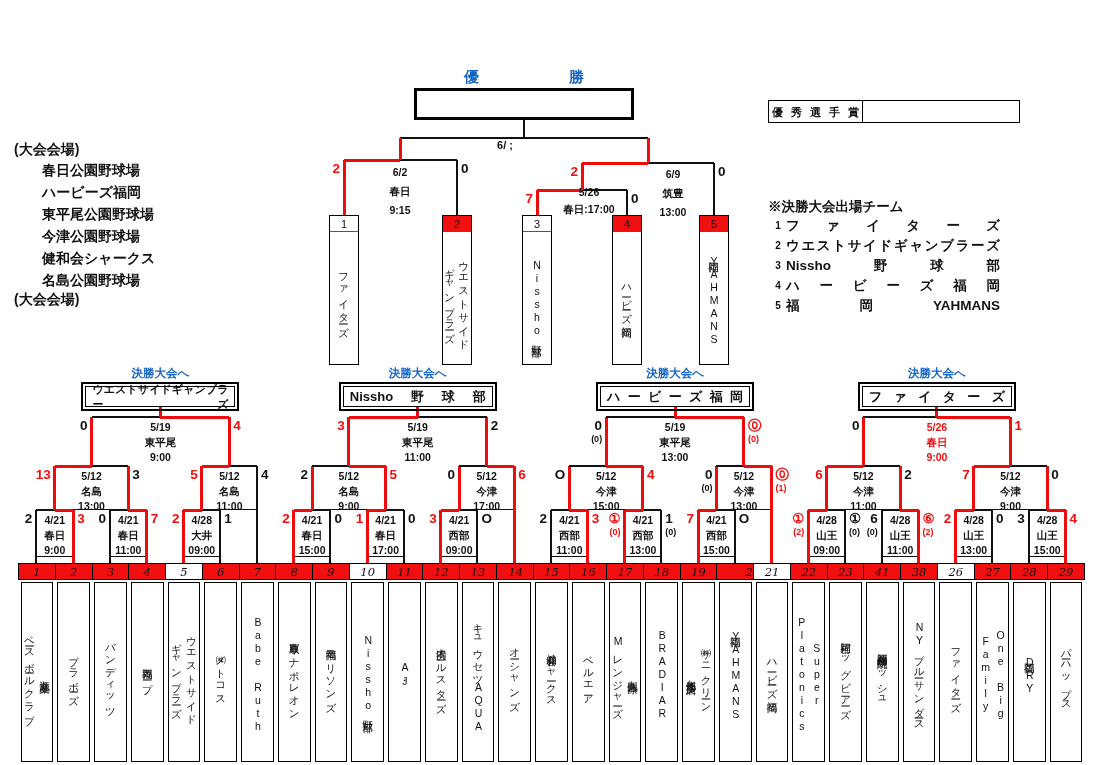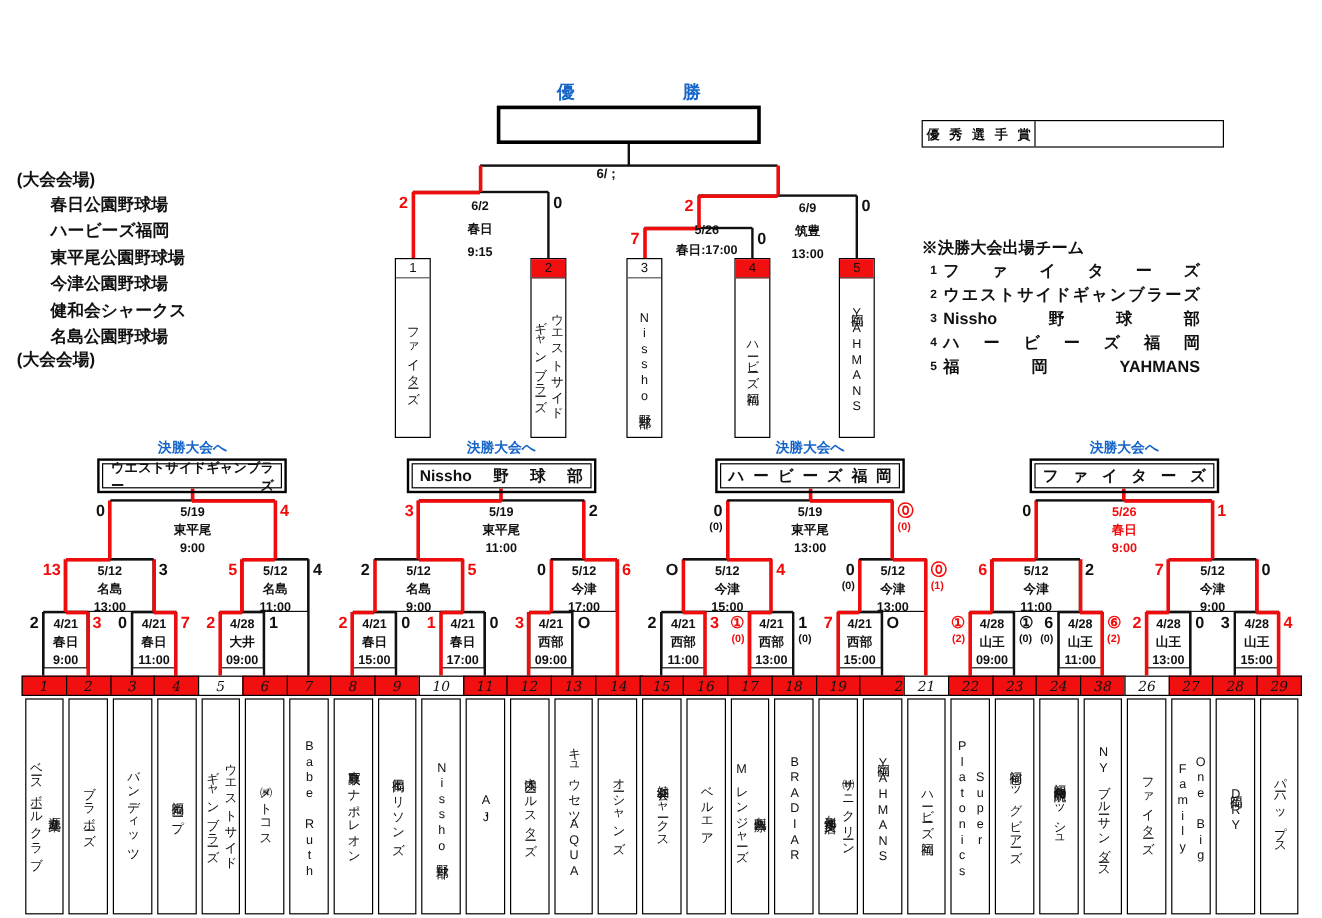--- a/index.html
+++ b/index.html
@@ -521,21 +521,21 @@
       </div>
       <div class="abs numcell" style="left: 789.931px; top: 563px; width: 37.7586px; height: 17px; background: rgb(242, 15, 15);">22</div>
       <div class="abs namecell" style="left: 792.431px; top: 582px; width: 32.7586px; height: 180px;">
         <div class="vname">Super
 Platonics</div>
       </div>
       <div class="abs numcell" style="left: 826.69px; top: 563px; width: 37.7586px; height: 17px; background: rgb(242, 15, 15);">23</div>
       <div class="abs namecell" style="left: 829.19px; top: 582px; width: 32.7586px; height: 180px;">
         <div class="vname">福岡ビッグビアーズ</div>
       </div>
-      <div class="abs numcell" style="left: 863.448px; top: 563px; width: 37.7586px; height: 17px; background: rgb(242, 15, 15);">24</div>
+      <div class="abs numcell" style="left: 863.448px; top: 563px; width: 37.7586px; height: 17px; background: rgb(242, 15, 15);">41</div>
       <div class="abs namecell" style="left: 865.948px; top: 582px; width: 32.7586px; height: 180px;">
         <div class="vname">福岡和白病院マッシュ</div>
       </div>
       <div class="abs numcell" style="left: 900.207px; top: 563px; width: 37.7586px; height: 17px; background: rgb(242, 15, 15);">38</div>
       <div class="abs namecell" style="left: 902.707px; top: 582px; width: 32.7586px; height: 180px;">
         <div class="vname">NYブルーサンダース</div>
       </div>
       <div class="abs numcell" style="left: 936.966px; top: 563px; width: 37.7586px; height: 17px; background: rgb(255, 255, 255);">26</div>
       <div class="abs namecell" style="left: 939.466px; top: 582px; width: 32.7586px; height: 180px;">
         <div class="vname">ファイターズ</div>

